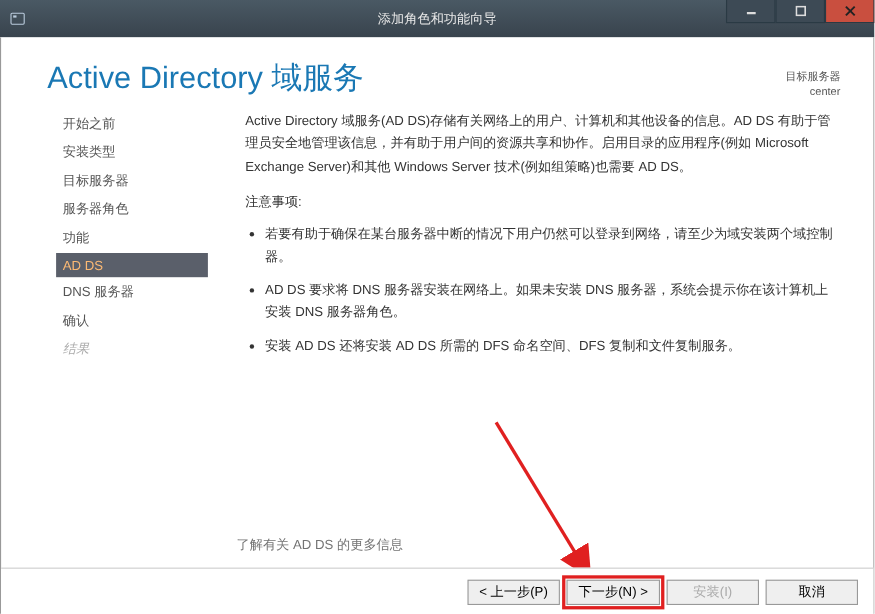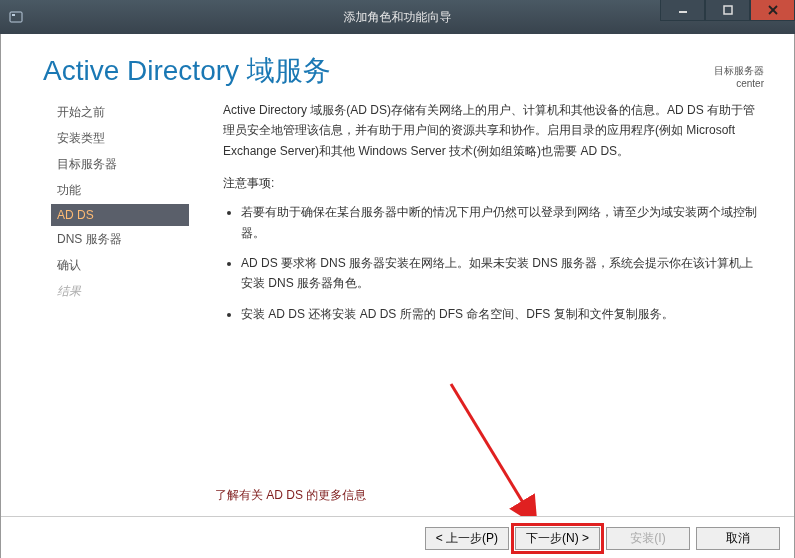--- a/index.html
+++ b/index.html
@@ -121,21 +121,21 @@
     }
     .notes-list li {
       line-height: 1.7;
       margin-bottom: 10px;
     }
     .more-link {
       position: absolute;
       left: 214px;
       bottom: 56px;
       font-size: 12px;
-      color: #7f1d1d;
+      color: #737373;
       cursor: pointer;
     }
     .button-bar {
       position: absolute;
       bottom: 0;
       left: 0;
       right: 0;
       height: 44px;
       border-top: 1px solid #ccc;
       display: flex;
@@ -207,20 +207,21 @@
       <div>目标服务器</div>
       <div>center</div>
     </div>
   </div>
 
   <div class="body-section">
     <div class="sidebar">
       <div class="sidebar-item">开始之前</div>
       <div class="sidebar-item">安装类型</div>
       <div class="sidebar-item">目标服务器</div>
+      <div class="sidebar-item">服务器角色</div>
       <div class="sidebar-item">功能</div>
       <div class="sidebar-item active">AD DS</div>
       <div class="sidebar-item">DNS 服务器</div>
       <div class="sidebar-item">确认</div>
       <div class="sidebar-item disabled">结果</div>
     </div>
 
     <div class="main-panel">
       <div class="desc-text">Active Directory 域服务(AD DS)存储有关网络上的用户、计算机和其他设备的信息。AD DS 有助于管理员安全地管理该信息，并有助于用户间的资源共享和协作。启用目录的应用程序(例如 Microsoft Exchange Server)和其他 Windows Server 技术(例如组策略)也需要 AD DS。</div>
       <div class="notes-label">注意事项:</div>

